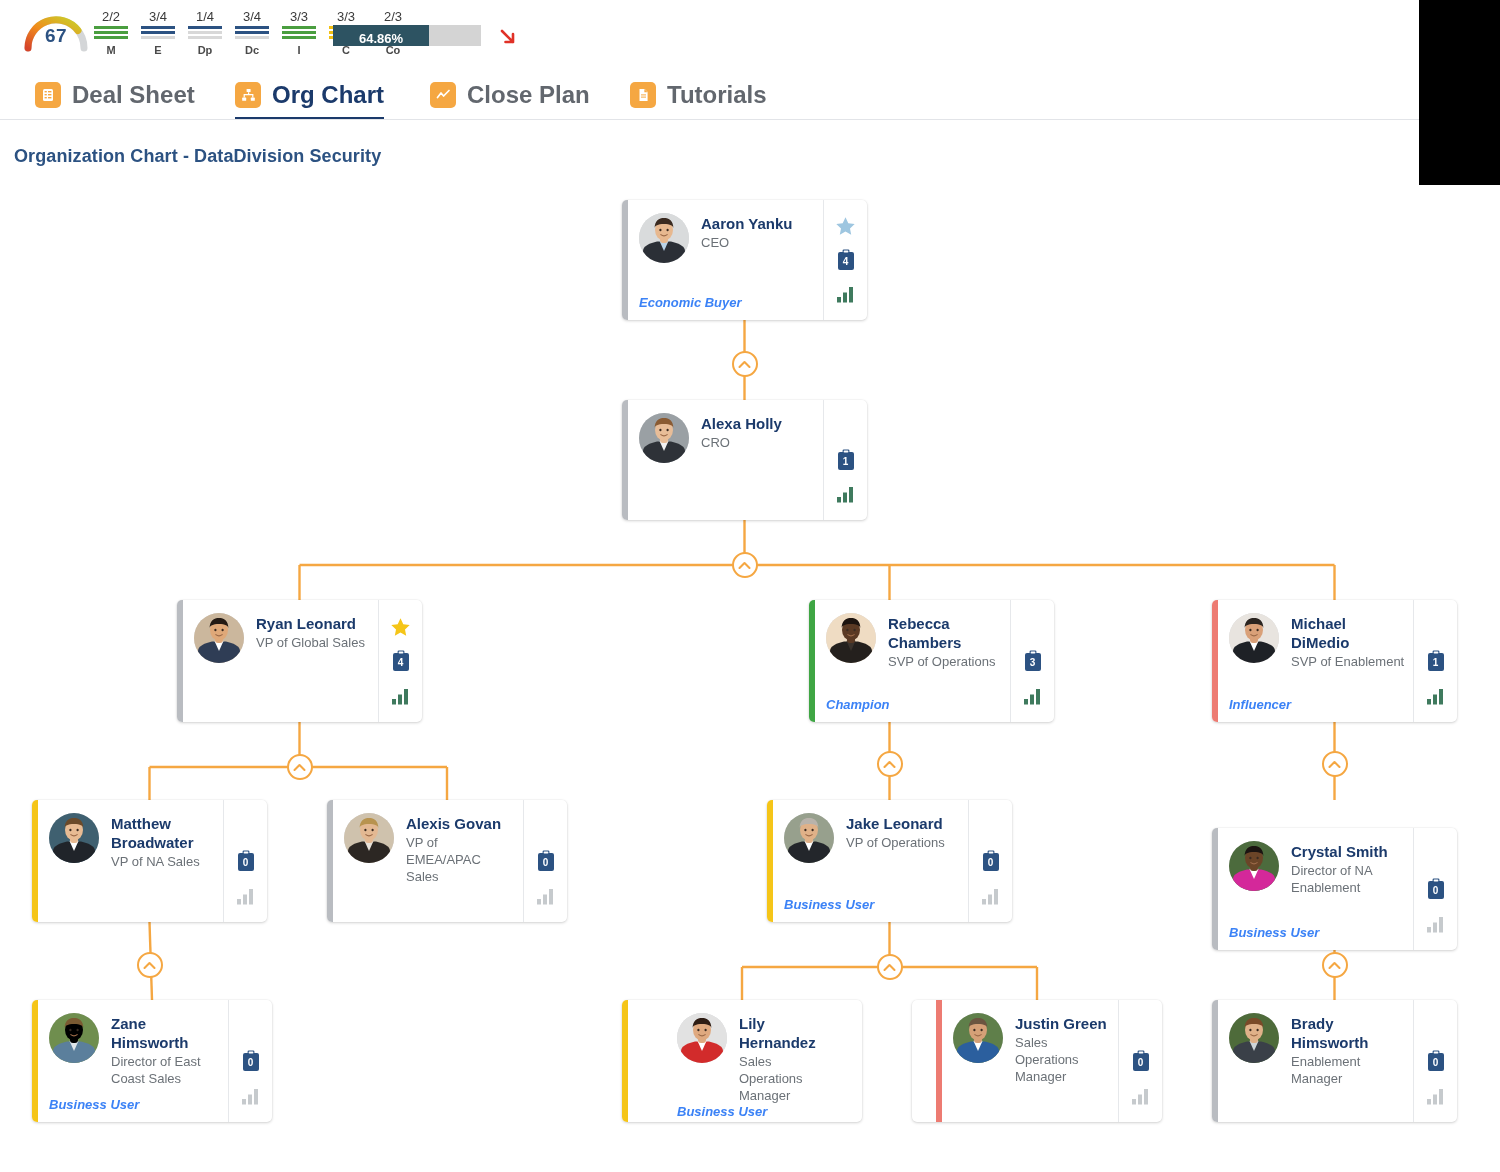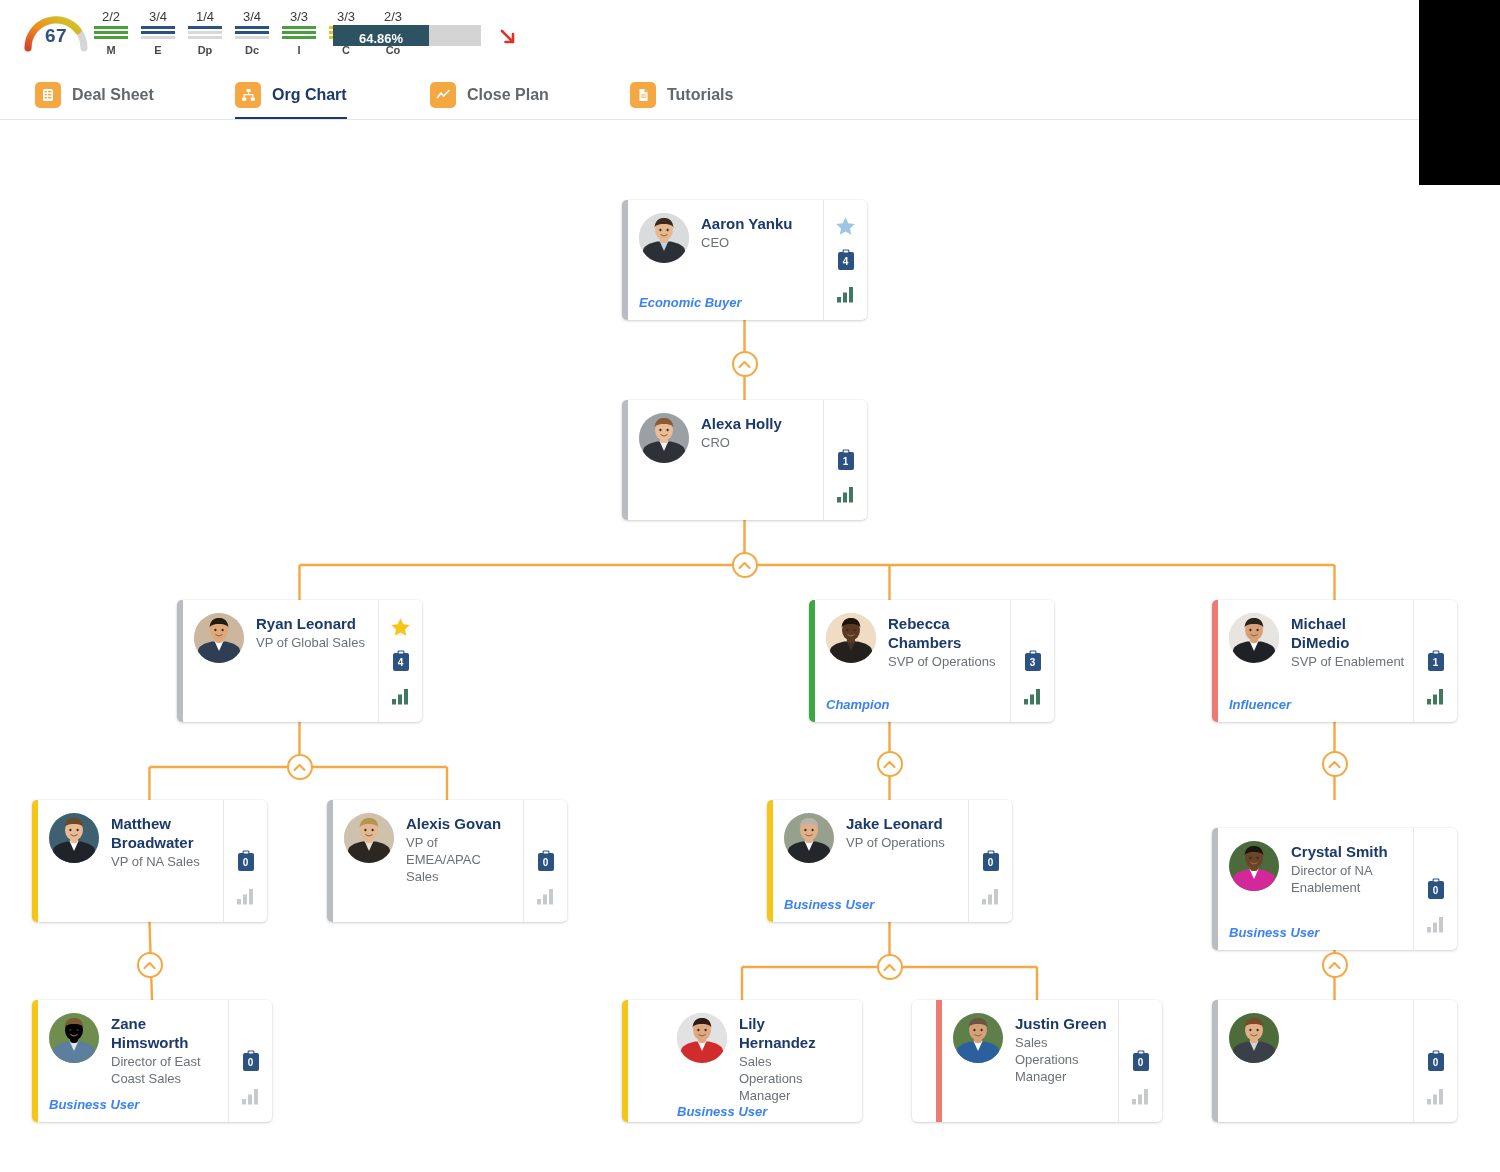--- a/index.html
+++ b/index.html
@@ -42,21 +42,21 @@
   .trend-arrow { position: absolute; left: 498px; top: 26px; width: 22px; height: 22px; }
 
   
   .tabs { position: absolute; left: 0; top: 70px; width: 1419px; height: 50px; }
   .tabs-rule { position:absolute; left: 0; top: 119px; width: 1419px; height: 1px; background: #e2e4e8; }
   .tab { position: absolute; top: 0; height: 49px; display: flex; align-items: center; gap: 11px; cursor: pointer; }
   .tab-ico {
     width: 26px; height: 26px; border-radius: 5px; background: #f5a742;
     display: flex; align-items: center; justify-content: center; flex: none;
   }
-  .tab-lbl { font-size: 16px; font-weight: 700; color: #62676e; white-space: nowrap; }
+  .tab-lbl { font-size: 24px; font-weight: 700; color: #62676e; white-space: nowrap; }
   .tab.active .tab-lbl { color: #1b3a6b; }
   .tab.active .tab-underline {
     position: absolute; left: 0; bottom: -1px; width: 100%; height: 3px; background: #1b3a6b;
   }
 
   
   .page-title {
     position: absolute; left: 14px; top: 146px;
     font-size: 18px; font-weight: 700; color: #2c5282; letter-spacing: .1px;
   }
@@ -258,20 +258,21 @@
             <path d="M7.4 1 V4.2 H10.6" fill="#f5a742"></path>
             <rect x="4" y="6.4" width="5" height="1" fill="#f5a742"></rect>
             <rect x="4" y="8.6" width="5" height="1" fill="#f5a742"></rect>
           </svg>
         </span>
         <span class="tab-lbl">Tutorials</span>
       </div>
     </div>
   <div class="tabs-rule"></div>
 
+  <div class="page-title">Organization Chart - DataDivision Security</div>
 
   <div class="chart">
     <svg class="edges" id="edge-layer">
         <path d="M744.5 320 L744.5 400" stroke="#f5a742" stroke-width="2.4" fill="none"></path>
         <path d="M744.5 520 L744.5 565" stroke="#f5a742" stroke-width="2.4" fill="none"></path>
         <path d="M299.5 565 L1334.5 565" stroke="#f5a742" stroke-width="2.4" fill="none"></path>
         <path d="M299.5 565 L299.5 600" stroke="#f5a742" stroke-width="2.4" fill="none"></path>
         <path d="M889.5 565 L889.5 600" stroke="#f5a742" stroke-width="2.4" fill="none"></path>
         <path d="M1334.5 565 L1334.5 600" stroke="#f5a742" stroke-width="2.4" fill="none"></path>
         <path d="M299.5 722 L299.5 767" stroke="#f5a742" stroke-width="2.4" fill="none"></path>
@@ -817,20 +818,24 @@
                   <path d="M25 50 C8 50 4 44 4 38 C4 33 11 30 18 28.5 L32 28.5 C39 30 46 33 46 38 C46 44 42 50 25 50 Z" fill="#3a4048"></path>
                   <path d="M20.5 28 L25 38 L29.5 28 L27 26.5 L23 26.5 Z" fill="#cfd6da"></path>
                   <rect x="21" y="21" width="8" height="9" rx="3" fill="#e0b189"></rect>
                   <ellipse cx="25" cy="17" rx="9" ry="10.5" fill="#e0b189"></ellipse>
                   <path d="M15.6 15.5 C15.6 7.5 20 5 25 5 C30 5 34.4 7.5 34.4 15.5 C34.4 12.5 31 11 25 11 C19 11 15.6 12.5 15.6 15.5 Z" fill="#7a4a28"></path>
                   <ellipse cx="21.4" cy="17" rx="1.1" ry="1.3" fill="#3a2b22"></ellipse>
                   <ellipse cx="28.6" cy="17" rx="1.1" ry="1.3" fill="#3a2b22"></ellipse>
                   <path d="M21.8 21.6 Q25 24.2 28.2 21.6" fill="none" stroke="#9c6a48" stroke-width="1.1" stroke-linecap="round"></path>
                 </svg>
               </div>
+              <div class="who">
+                <div class="nm">Brady Himsworth</div>
+                <div class="ti">Enablement Manager</div>
+              </div>
             </div>
           </div>
           <div class="rail">
             <div class="rail-slot"></div>
             <div class="rail-slot">
               <div class="clip"><svg width="20" height="23" viewBox="0 0 20 23">
                   <rect x="2" y="3" width="16" height="18" rx="2" fill="#2c5282"></rect>
                   <rect x="6.6" y="0.6" width="6.8" height="4" rx="1.2" fill="#2c5282"></rect>
                   <rect x="7.6" y="1.6" width="4.8" height="2" rx=".8" fill="#ffffff"></rect>
                 </svg><span class="clip-num">0</span></div>

